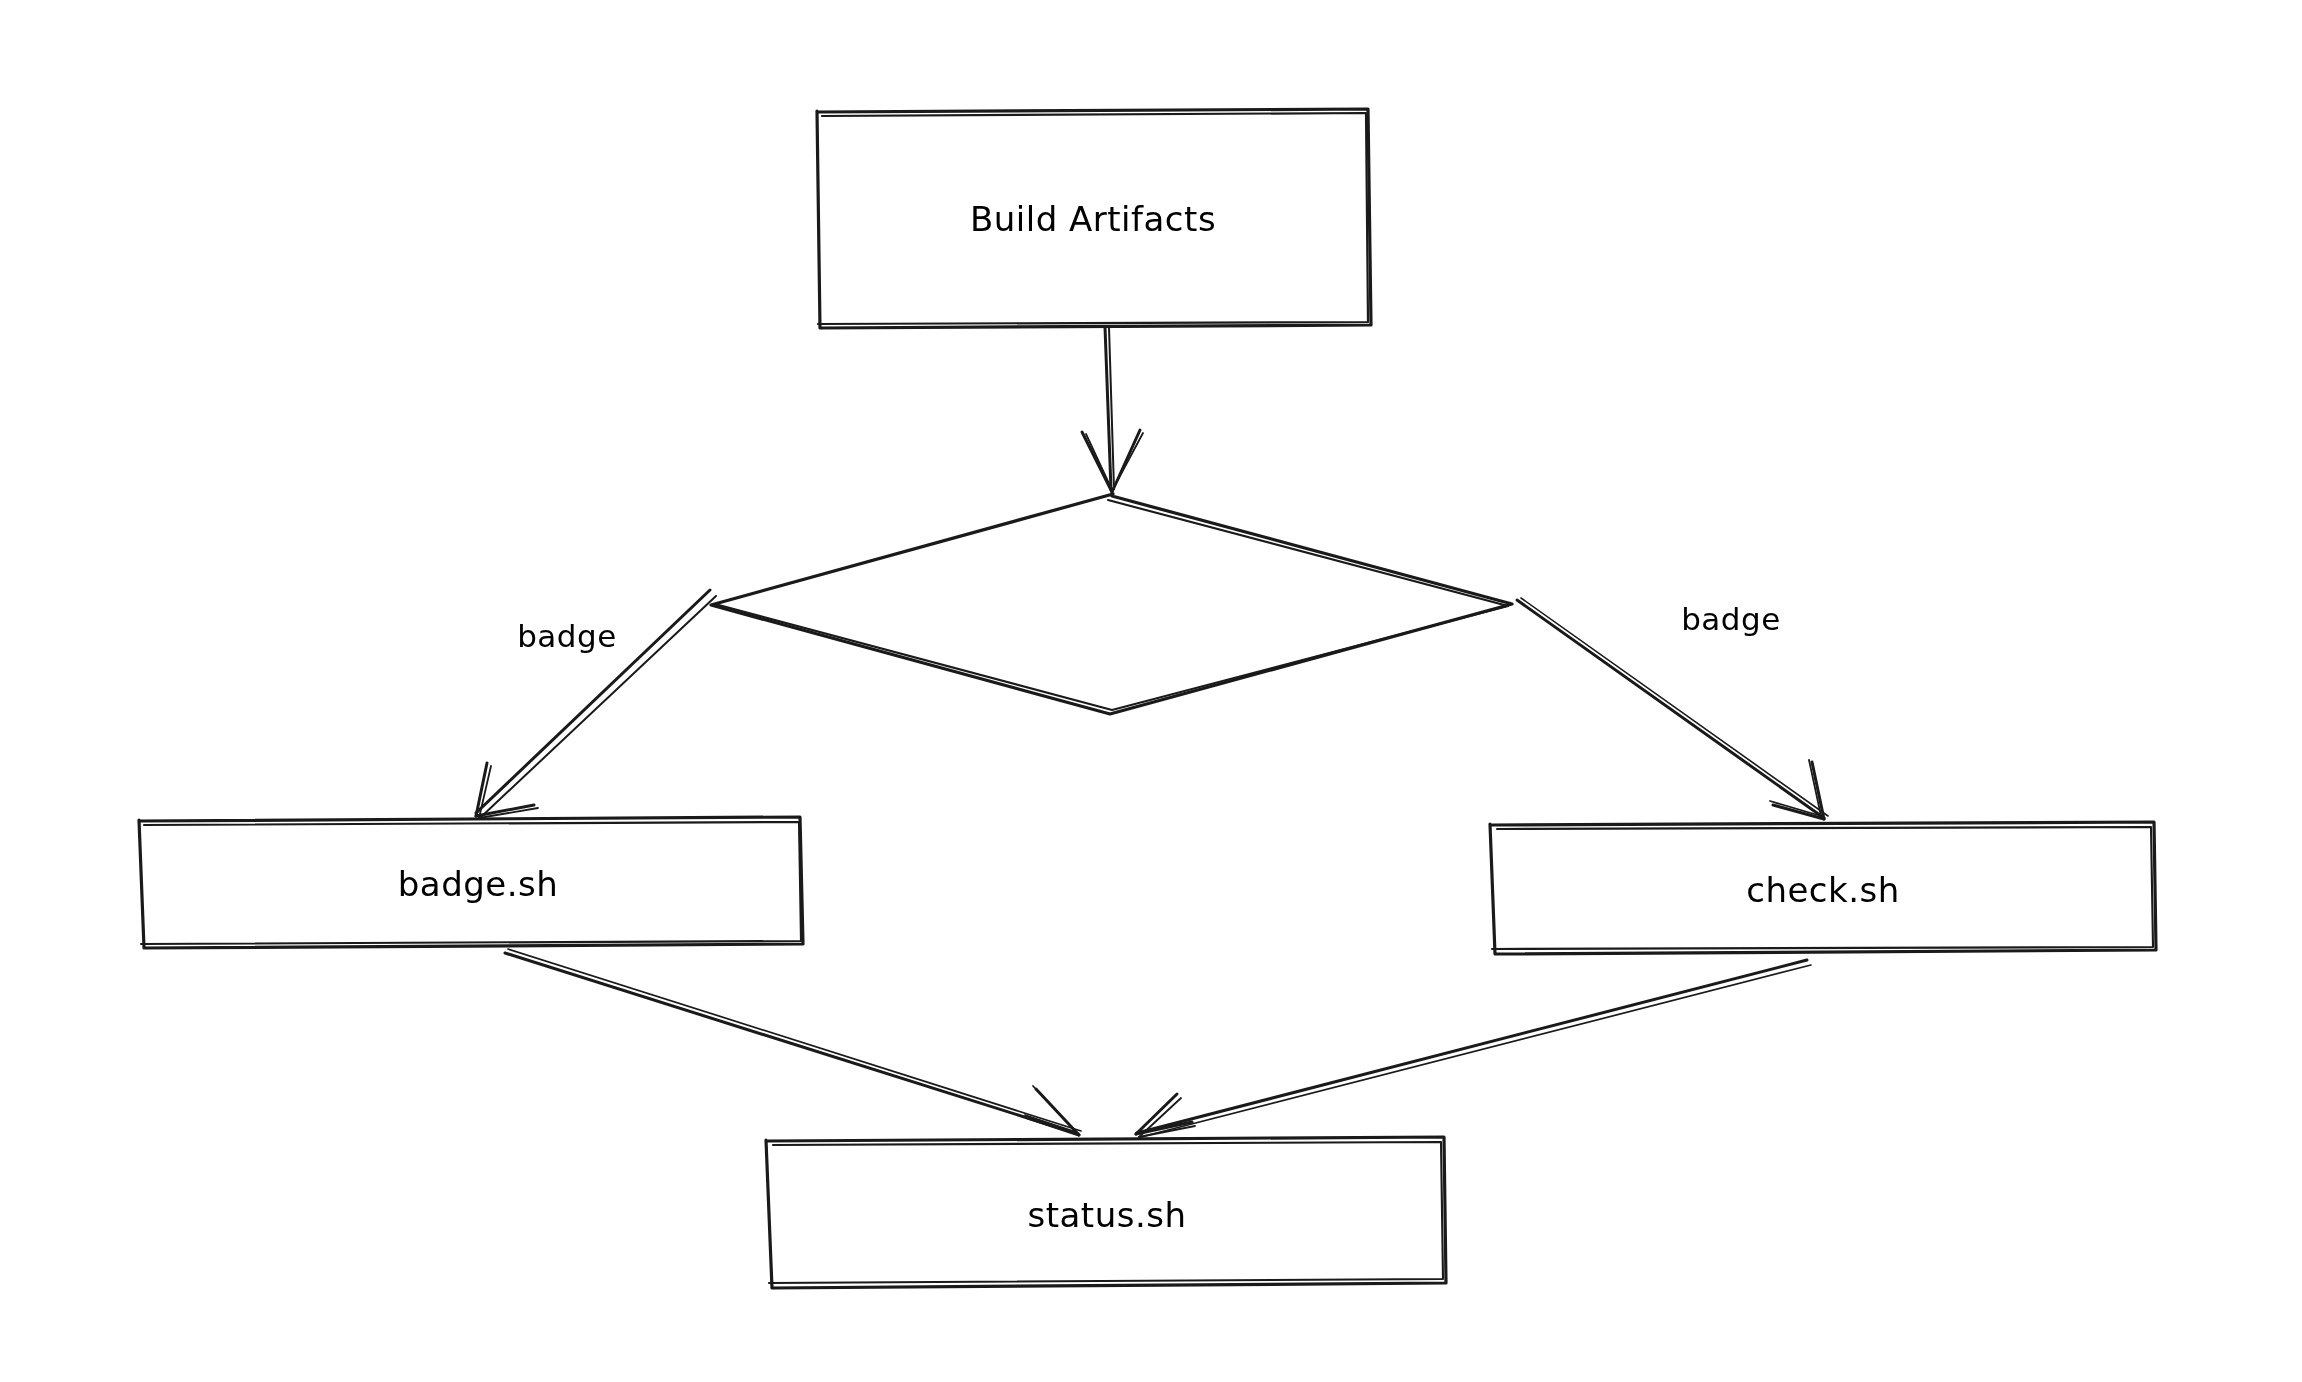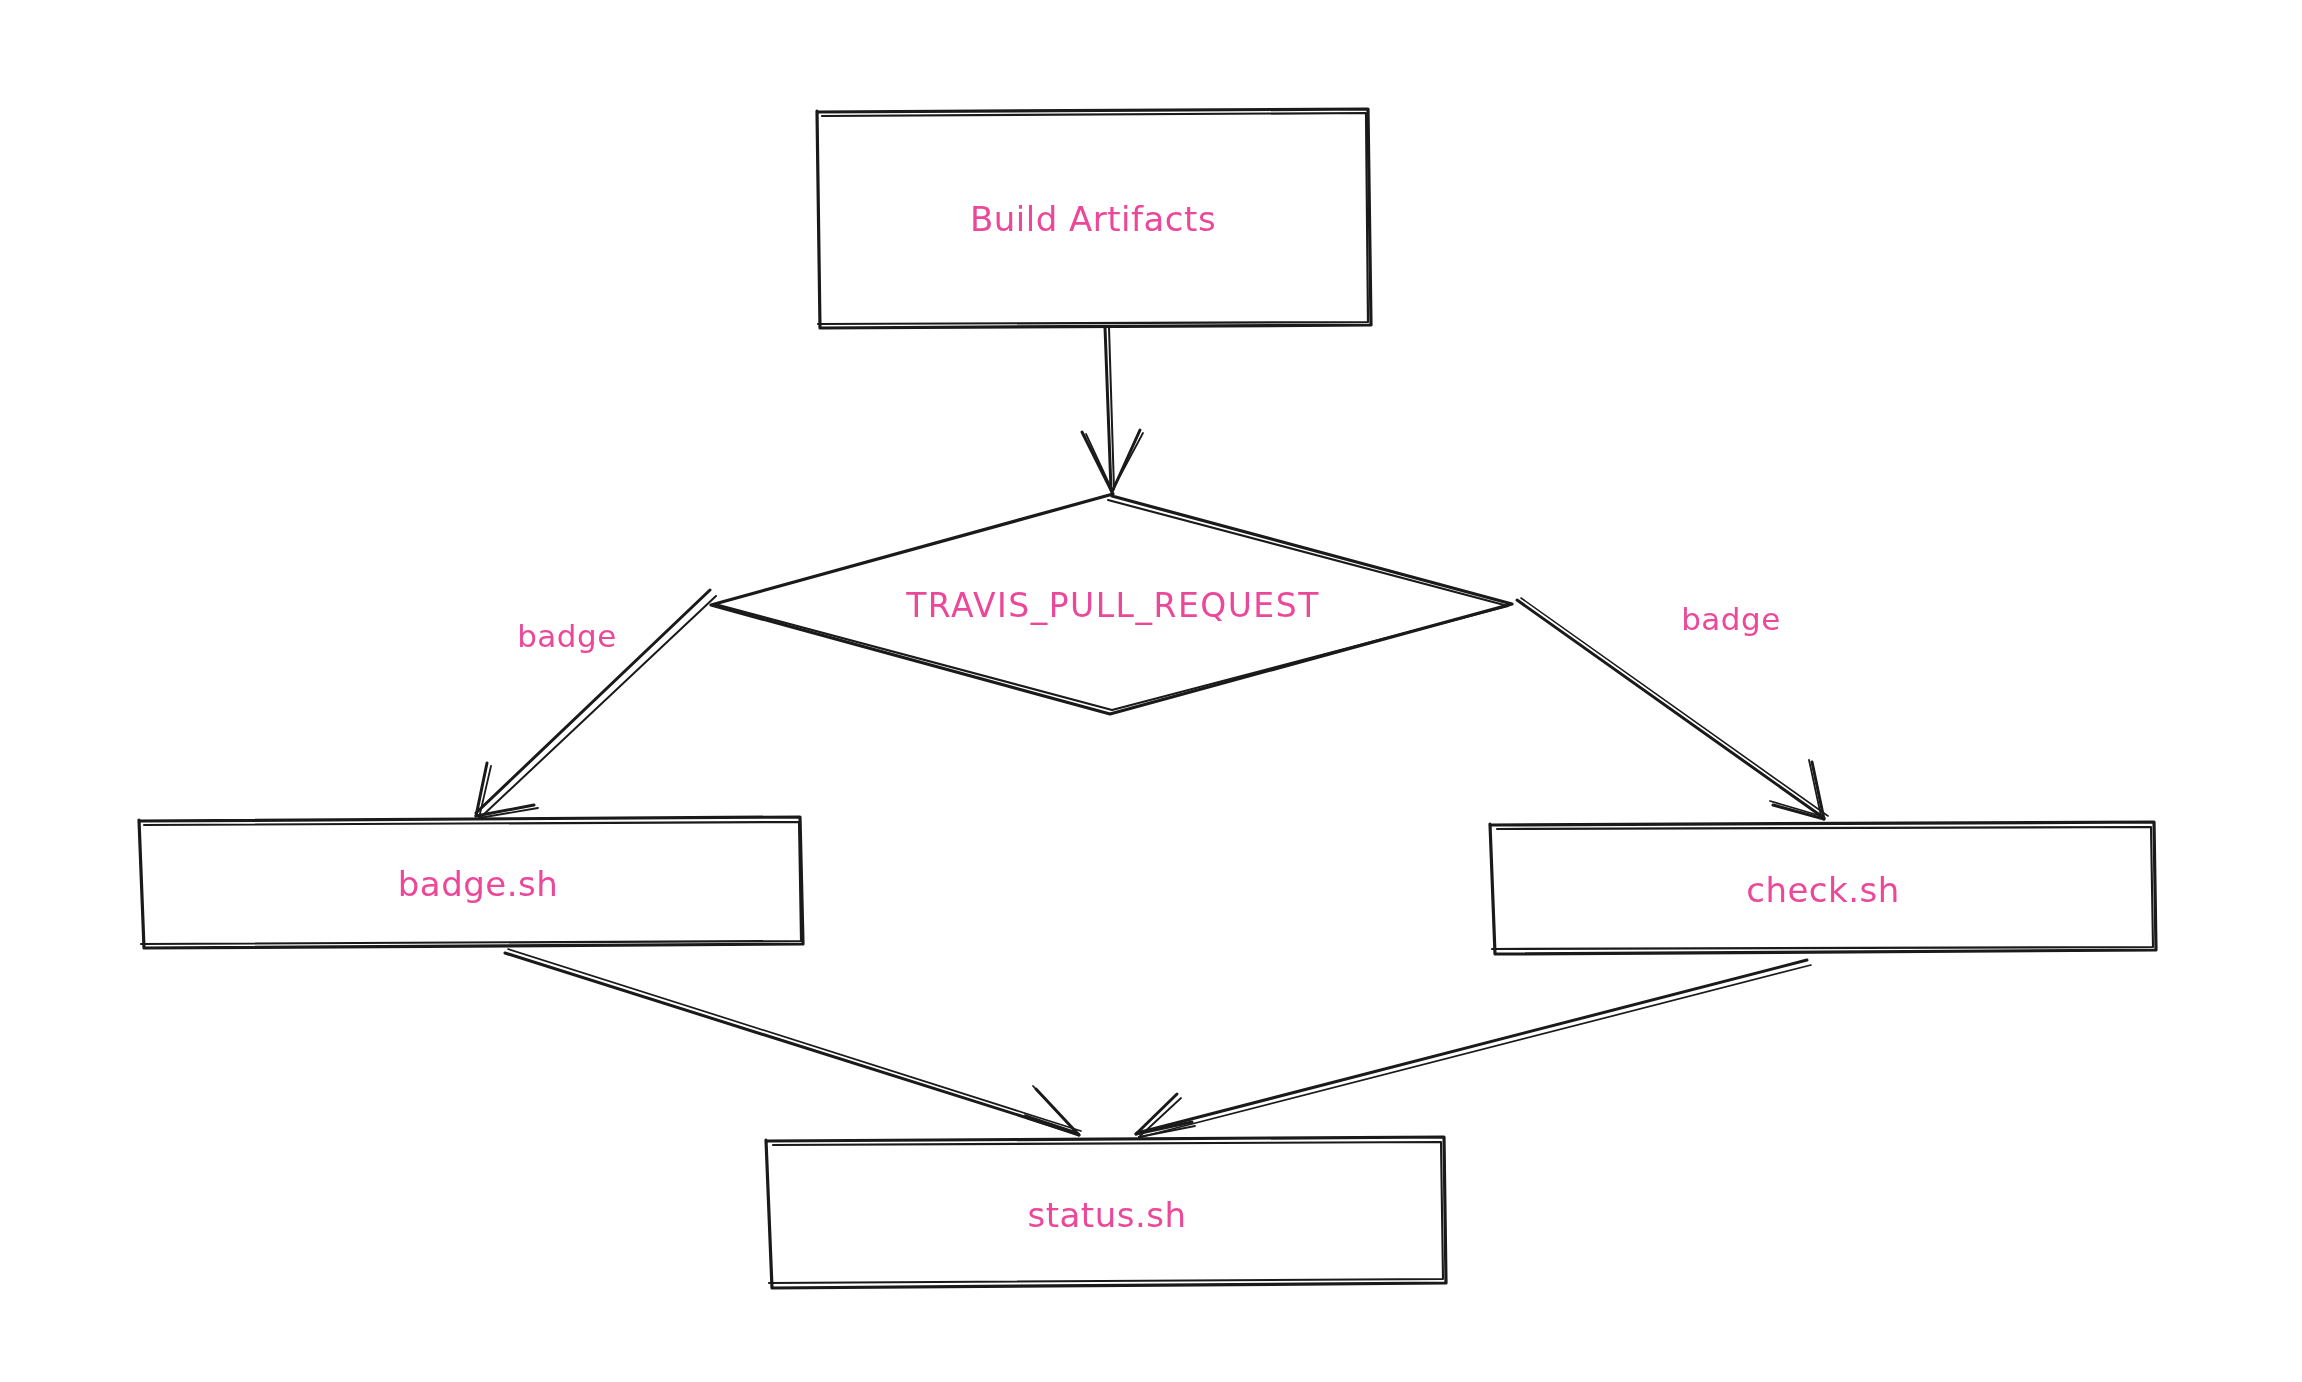--- a/index.html
+++ b/index.html
@@ -23,21 +23,21 @@
   #sketch-canvas {
     position: absolute;
     top: 0;
     left: 0;
     width: 2302px;
     height: 1382px;
   }
   .node-label,
   .edge-label {
     position: absolute;
-    color: #ec4899;
+    color: #000000;
     font-family: "DejaVu Sans", sans-serif;
     white-space: nowrap;
     transform: translate(-50%, -50%);
     user-select: none;
     letter-spacing: 0.5px;
   }
   .node-label {
     font-size: 34px;
   }
   .node-label.wide {
@@ -126,21 +126,20 @@
 
       <path d="M1136,1134 L1192,1122"></path>
       <path d="M1136,1134 L1177,1094"></path>
       <path d="M1139,1137 L1195,1126" stroke-width="1.8"></path>
       <path d="M1139,1137 L1181,1098" stroke-width="1.8"></path>
     </g>
   </svg>
 
   <div class="node-label" style="left:1093px; top:219px;">Build Artifacts</div>
 
-  <div class="node-label wide" style="left:1113px; top:605px;">TRAVIS_PULL_REQUEST</div>
 
   <div class="node-label" style="left:478px; top:884px;">badge.sh</div>
 
   <div class="node-label" style="left:1823px; top:890px;">check.sh</div>
 
   <div class="node-label" style="left:1107px; top:1215px;">status.sh</div>
 
   <div class="edge-label" style="left:567px; top:636px;">badge</div>
 
   <div class="edge-label" style="left:1731px; top:619px;">badge</div>

